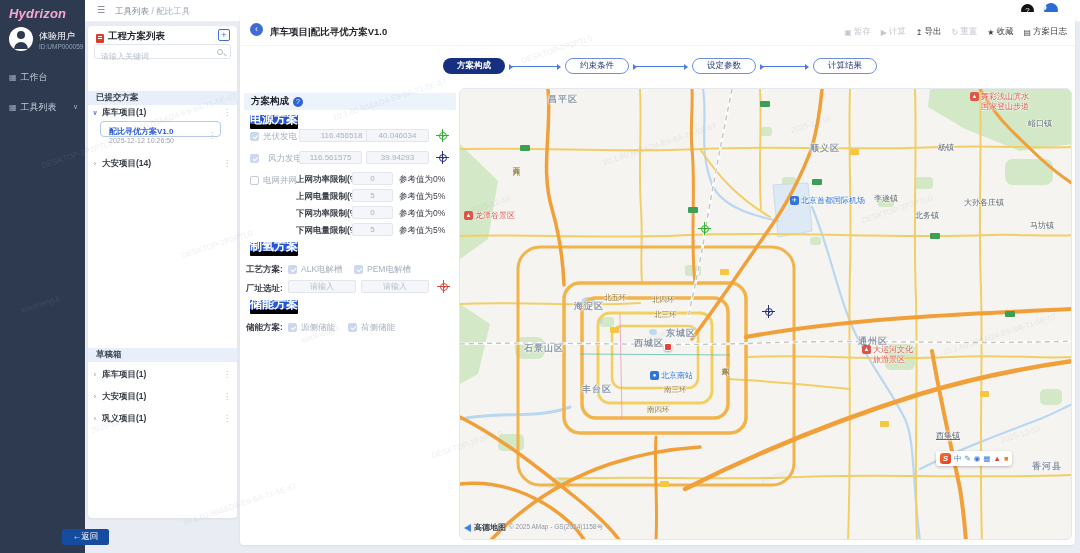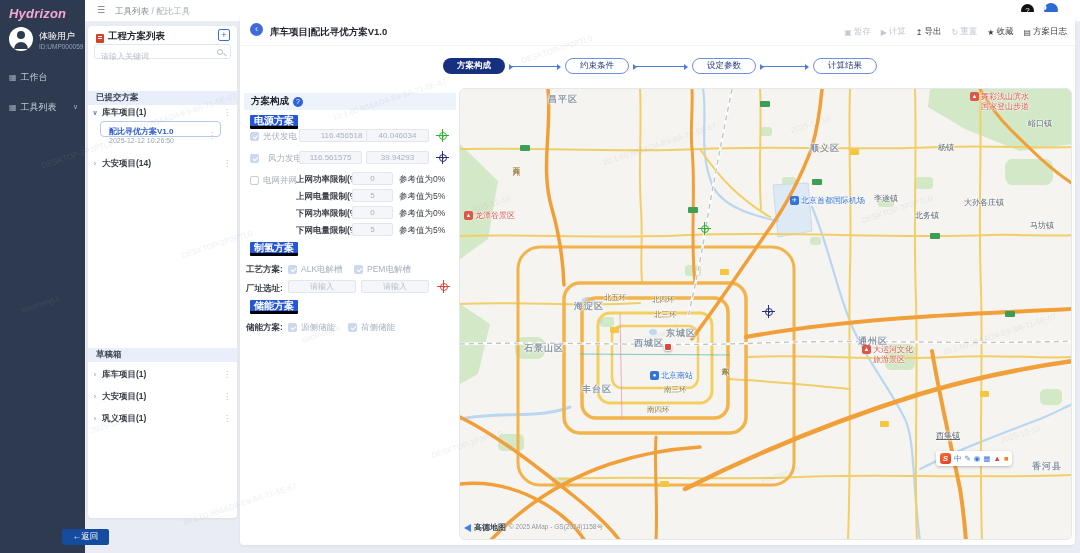--- a/index.html
+++ b/index.html
@@ -63,21 +63,21 @@
 .pill.active{background:#16307f;color:#fff;font-weight:bold}
 .pill.idle{background:#fff;border:1px solid #6c8fe2;color:#24397f}
 .conn{position:absolute;top:66px;height:1px;background:#4f7bdc}
 .conn::after{content:"";position:absolute;right:-1px;top:-2.5px;border-left:4px solid #4f7bdc;border-top:3px solid transparent;border-bottom:3px solid transparent}
 .conn::before{content:"";position:absolute;left:-1px;top:-2.5px;border-left:4px solid #4f7bdc;border-top:3px solid transparent;border-bottom:3px solid transparent}
 
 #form{position:absolute;left:242px;top:86px;width:216px;height:457px;font-size:8.5px}
 .fhead{position:absolute;left:2px;top:7px;width:212px;height:17px;background:#edf3fb;display:flex;align-items:center;gap:4px;padding-left:7px}
 .fhead b{font-size:9.5px;color:#1b1f27}
 .qdot{width:10px;height:10px;border-radius:50%;background:#2f62d8;color:#fff;font-size:7px;display:flex;align-items:center;justify-content:center}
-.fbtn{position:absolute;left:8px;width:48px;height:14px;background:#2456d6;border:none;border-bottom:3px solid #000000;color:#fff;font-size:10px;font-weight:bold;display:flex;align-items:center;justify-content:center;cursor:pointer;border-radius:1px}
+.fbtn{position:absolute;left:8px;width:48px;height:14px;background:#2456d6;border:none;border-bottom:5px solid #000000;color:#fff;font-size:12px;font-weight:bold;display:flex;align-items:center;justify-content:center;cursor:pointer;border-radius:1px}
 .cb{position:absolute;width:9px;height:9px;border-radius:2px;background:#fff;border:1px solid #c6ccd6;cursor:pointer}
 .cb.checked{background:#ccd8ee;border-color:#ccd8ee}
 .cb.checked::after{content:"";position:absolute;left:1.5px;top:2px;width:4px;height:2px;border-left:1px solid #fff;border-bottom:1px solid #fff;transform:rotate(-45deg)}
 .glabel{position:absolute;color:#a8b0bd;white-space:nowrap}
 .dlabel{position:absolute;color:#3c4049;font-weight:bold;white-space:nowrap}
 .rlabel{position:absolute;color:#3c4049;white-space:nowrap}
 .finp{position:absolute;height:13px;background:#f4f6f9;border:1px solid #e3e6ec;border-radius:2px;font-size:8px;color:#a9b2bf;text-align:center;outline:none}
 .finp::placeholder{color:#b6bdc9}
 .xh{position:absolute;width:13px;height:13px;cursor:pointer}
 .xh i{position:absolute;left:2.5px;top:2.5px;width:8px;height:8px;border:1.5px solid currentColor;border-radius:50%}

